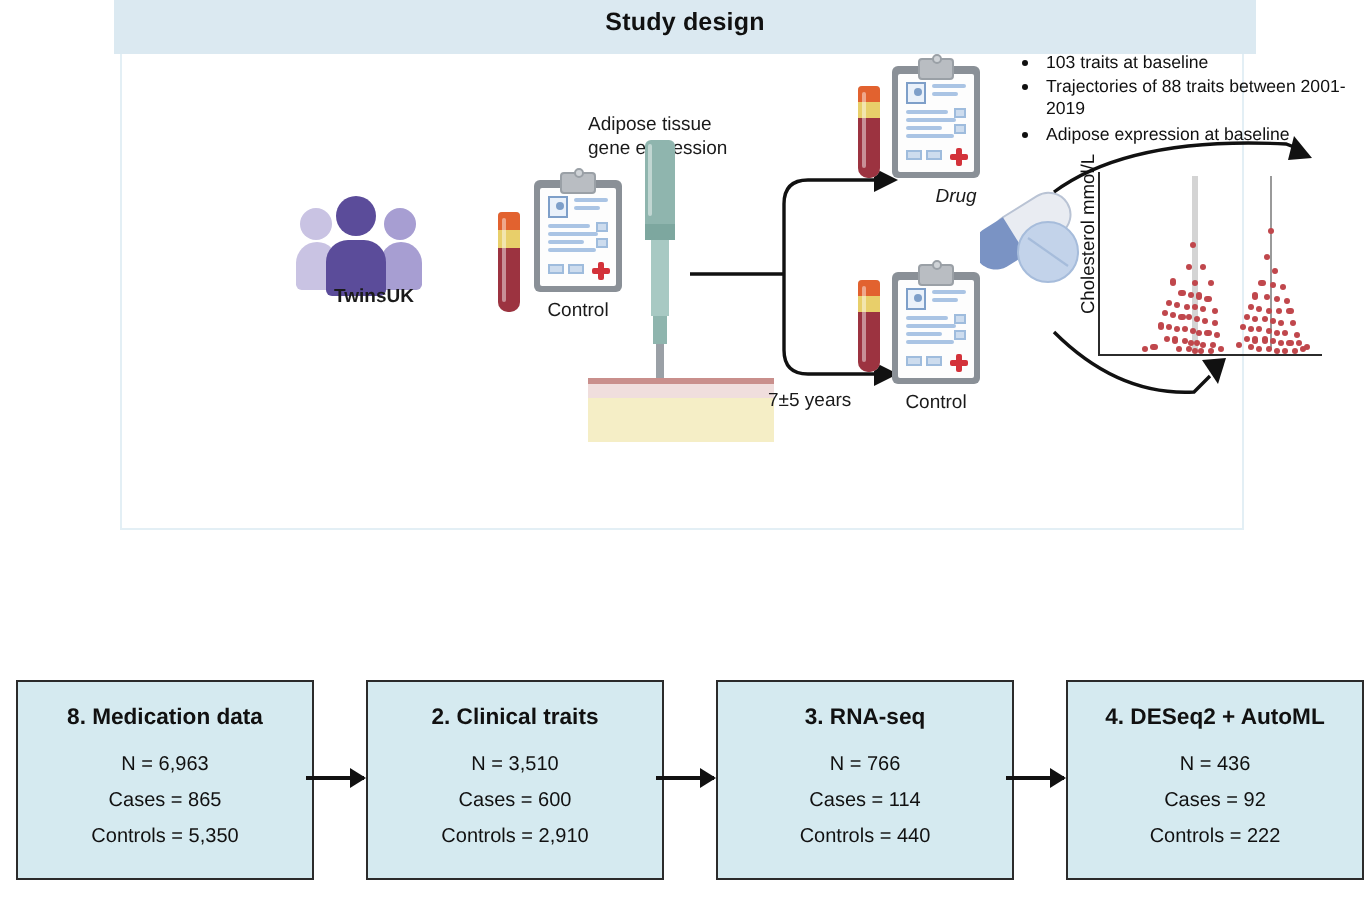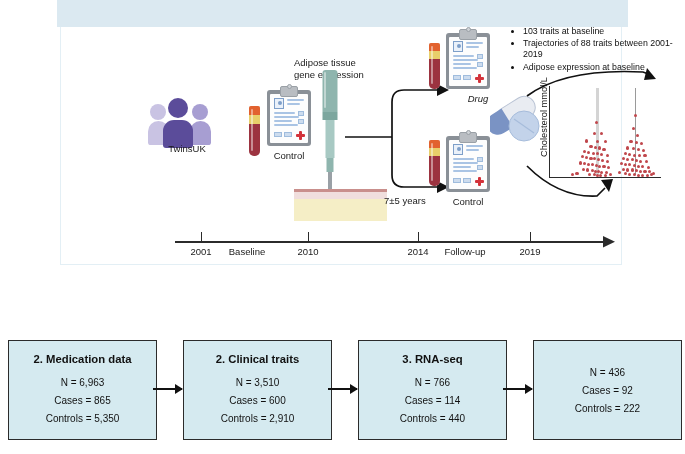--- a/index.html
+++ b/index.html
@@ -34,21 +34,21 @@
     box-sizing:border-box;
   }
 
   
   #twinsuk{position:absolute;left:93px;top:96px;width:72px;height:56px;}
   .person{position:absolute;}
   .p-head{position:absolute;border-radius:50%;}
   .p-body{position:absolute;border-radius:11px 11px 3px 3px;}
   #twinsuk-label{
     position:absolute;left:90px;top:143px;width:80px;text-align:center;
-    font-size:9.5px;color:#1a1a1a;
+    font-size:9.5px;color:#1a1a1a;font-weight:bold;
   }
 
   
   .vial{position:absolute;}
   .vial .cap{position:absolute;left:0;top:0;border-radius:2px 2px 0 0;background:#e2622f;}
   .vial .band{position:absolute;left:0;background:#e8cf6a;}
   .vial .blood{position:absolute;left:0;background:#9c3340;border-radius:0 0 5px 5px;}
   .vial .tube{position:absolute;left:0;top:0;border-radius:2px 2px 5px 5px;
     border:1px solid rgba(0,0,0,.10);box-sizing:border-box;}
   .vial .gloss{position:absolute;top:3px;width:2px;background:rgba(255,255,255,.45);border-radius:2px;}
@@ -124,20 +124,21 @@
   }
 </style>
 </head>
 <body>
 
 <div class="fig">
 
   <div id="study-panel">
 
     <div id="study-header"></div>
+    <div id="study-title">Study design</div>
     <div id="study-body"></div>
 
     <div id="twinsuk">
       <div class="person">
         <div class="p-head" style="left:0px;top:8px;width:16px;height:16px;background:#c9c3e3;"></div>
         <div class="p-body" style="left:-2px;top:25px;width:21px;height:24px;background:#c9c3e3;"></div>
       </div>
       <div class="person">
         <div class="p-head" style="left:42px;top:8px;width:16px;height:16px;background:#a79ed2;"></div>
         <div class="p-body" style="left:40px;top:25px;width:21px;height:24px;background:#a79ed2;"></div>
@@ -386,62 +387,45 @@
           <div class="sc-dot" style="left: 101.66px; top: 88.86px; background: rgb(192, 71, 76);"></div>
           <div class="sc-dot" style="left: 105.98px; top: 89.74px; background: rgb(192, 71, 76);"></div>
           <div class="sc-dot" style="left: 110.3px; top: 89.74px; background: rgb(192, 71, 76);"></div>
           <div class="sc-dot" style="left: 114.62px; top: 89.74px; background: rgb(192, 71, 76);"></div>
           <div class="sc-dot" style="left: 118.94px; top: 88.86px; background: rgb(192, 71, 76);"></div>
           <div class="sc-dot" style="left: 86.54px; top: 87.1px; background: rgb(192, 71, 76);"></div>
           <div class="sc-dot" style="left: 121.1px; top: 87.98px; background: rgb(192, 71, 76);"></div>
         </div>
     </div>
 
-    <div id="timeline">
-      <div style="position:absolute;left:0;top:9px;width:430px;height:1.6px;background:#2b2b2b;"></div>
-      <svg style="position:absolute;left:428px;top:4px;width:16px;height:12px;overflow:visible;">
-        <polygon points="0,0 12,5.8 0,11.6" fill="#2b2b2b"></polygon>
-      </svg>
-      <div id="timeline-marks">
-          <div class="tl-tick" style="left: 26px;"></div>
-          <div class="tl-text" style="left: 26px; transform: translateX(-50%);">2001</div>
-          <div class="tl-text" style="left: 72px; transform: translateX(-50%);">Baseline</div>
-          <div class="tl-tick" style="left: 133px;"></div>
-          <div class="tl-text" style="left: 133px; transform: translateX(-50%);">2010</div>
-          <div class="tl-tick" style="left: 243px;"></div>
-          <div class="tl-text" style="left: 243px; transform: translateX(-50%);">2014</div>
-          <div class="tl-text" style="left: 290px; transform: translateX(-50%);">Follow-up</div>
-          <div class="tl-tick" style="left: 355px;"></div>
-          <div class="tl-text" style="left: 355px; transform: translateX(-50%);">2019</div>
-        </div>
-    </div>
 
   </div>
 
   <div id="flow">
     <div id="flow-boxes">
         <div class="flow-box" style="left: 8px;">
-          <div class="flow-title">2. Medication data</div>
+          <div class="flow-title">8. Medication data</div>
           <div class="flow-line">N = 6,963</div>
           <div class="flow-line">Cases = 865</div>
           <div class="flow-line">Controls = 5,350</div>
         </div>
         <div class="flow-box" style="left: 183px; text-align: center;">
           <div class="flow-title">2. Clinical traits</div>
           <div class="flow-line">N = 3,510</div>
           <div class="flow-line">Cases = 600</div>
           <div class="flow-line">Controls = 2,910</div>
         </div>
         <div class="flow-box" style="left: 358px;">
           <div class="flow-title">3. RNA-seq</div>
           <div class="flow-line">N = 766</div>
           <div class="flow-line">Cases = 114</div>
           <div class="flow-line">Controls = 440</div>
         </div>
         <div class="flow-box" style="left: 533px;">
+          <div class="flow-title">4. DESeq2 + AutoML</div>
           <div class="flow-line">N = 436</div>
           <div class="flow-line">Cases = 92</div>
           <div class="flow-line">Controls = 222</div>
         </div>
       </div>
     <div class="flow-arrow" style="left:153px;width:29px;"></div>
     <div class="flow-arrow" style="left:328px;width:29px;"></div>
     <div class="flow-arrow" style="left:503px;width:29px;"></div>
   </div>
 

